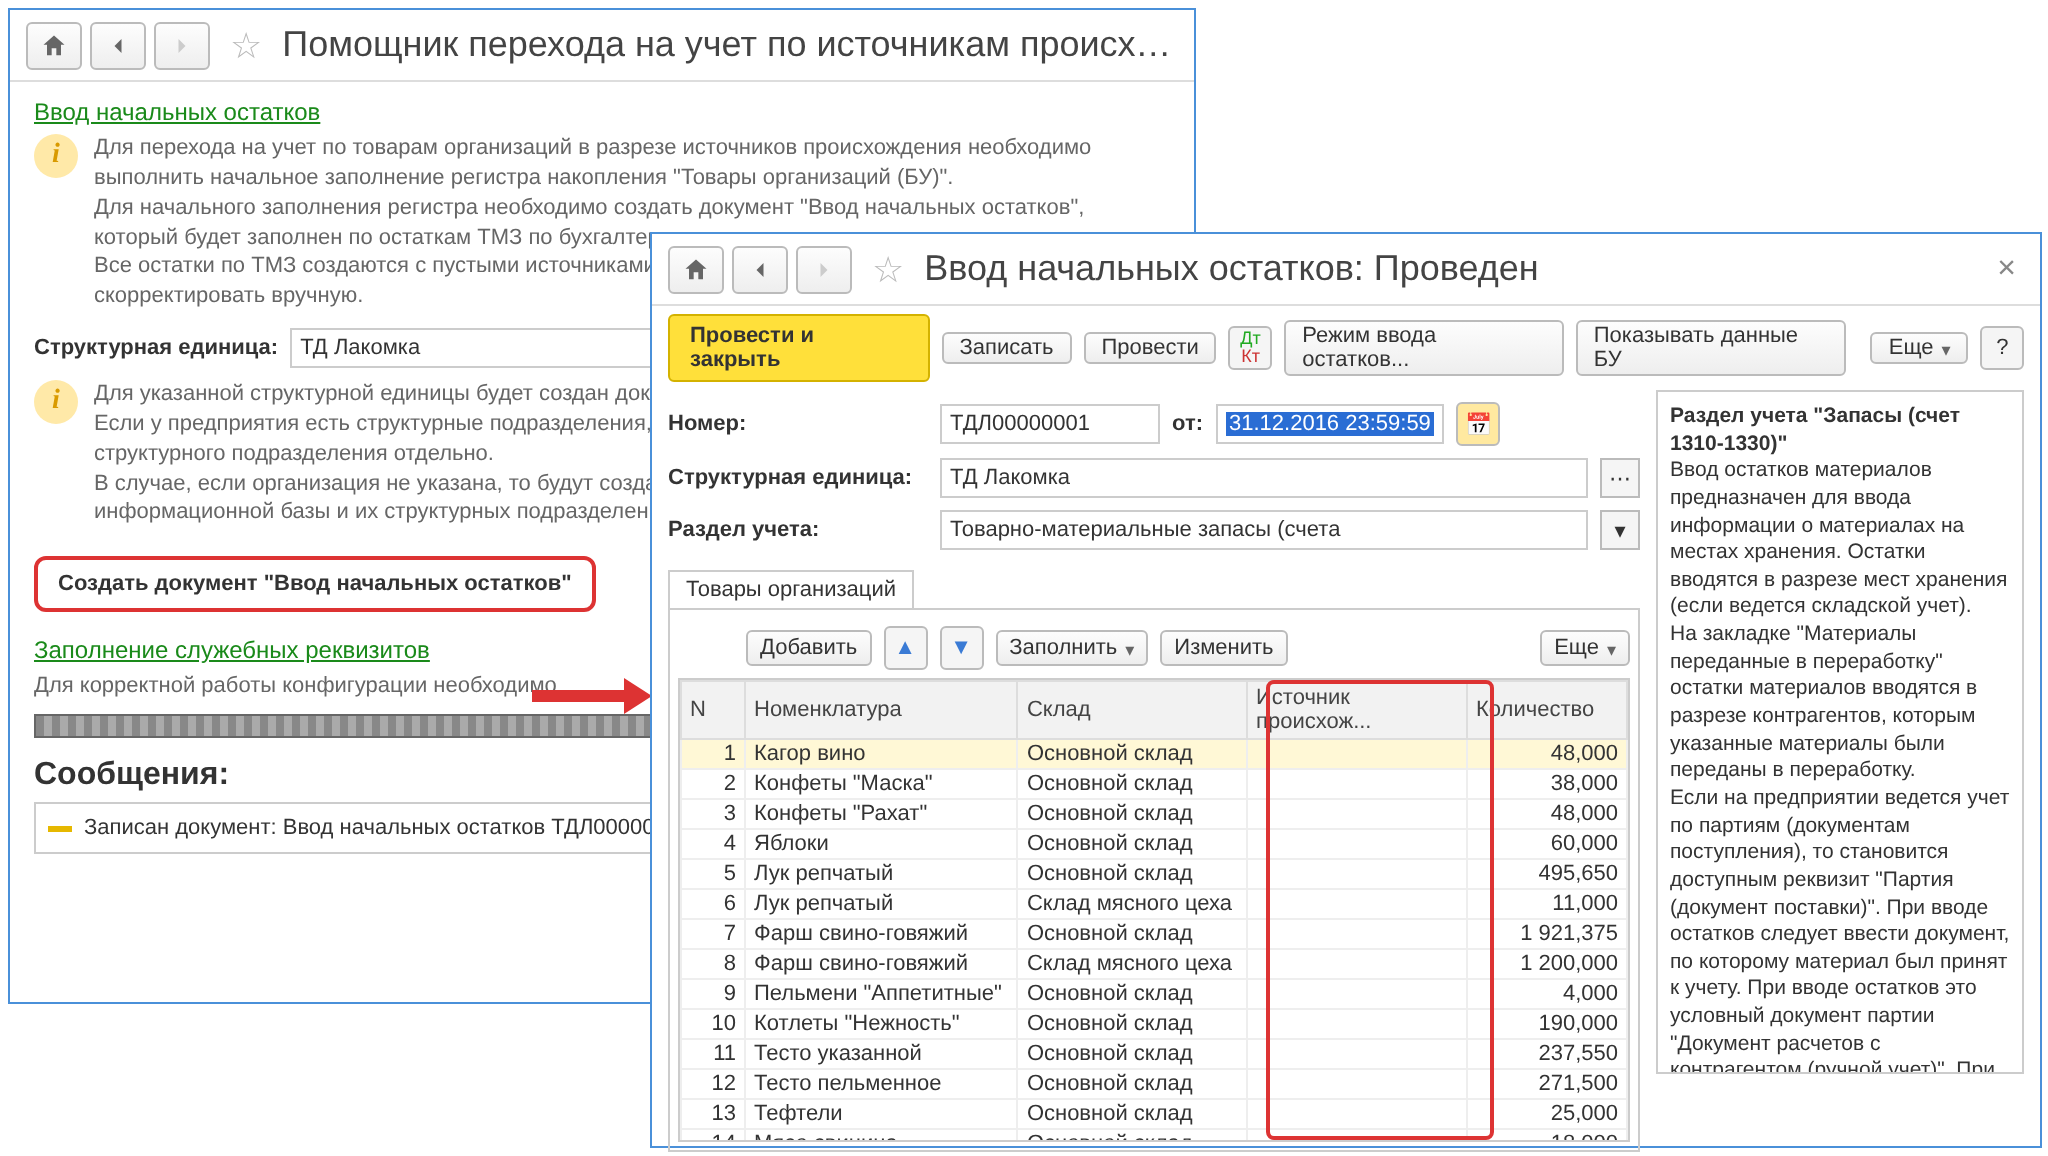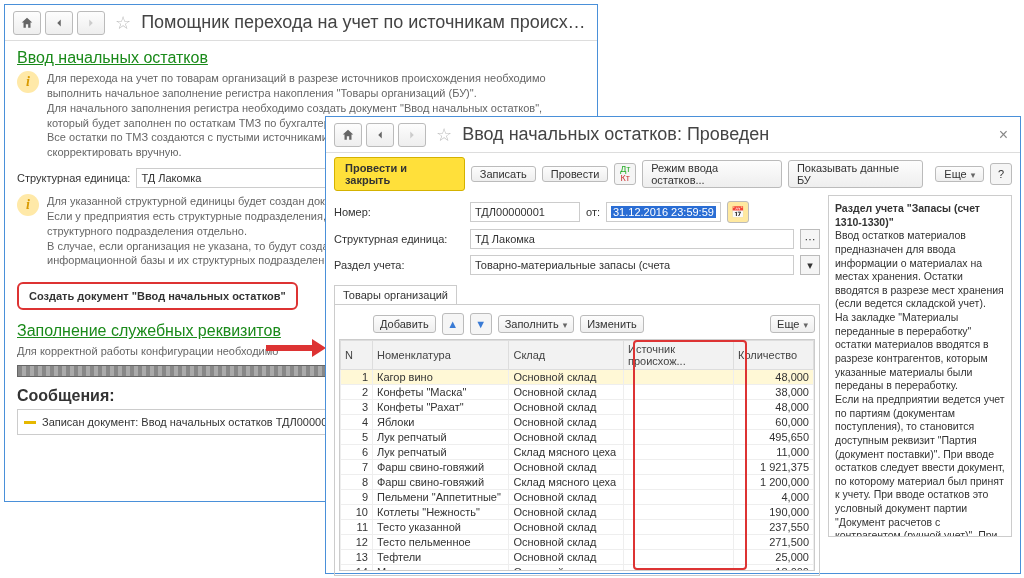--- a/index.html
+++ b/index.html
@@ -10,27 +10,27 @@
   .win2 { left: 325px; top: 116px; width: 696px; height: 458px; z-index: 10; }
 
   .titlebar { display: flex; align-items: center; padding: 4px 8px; gap: 4px; height: 36px; border-bottom: 1px solid #ddd; }
   .tb-btn { display: inline-flex; align-items: center; justify-content: center; width: 28px; height: 24px; border: 1px solid #bbb; border-radius: 3px; background: linear-gradient(#fdfdfd,#eee); cursor: pointer; }
   .tb-btn svg { width: 14px; height: 14px; }
   .star { color: #bbb; font-size: 18px; margin: 0 6px; }
   .title { font-size: 18px; color: #444; white-space: nowrap; overflow: hidden; text-overflow: ellipsis; flex: 1; }
   .close-x { font-size: 16px; color: #888; cursor: pointer; padding: 0 4px; }
 
   .body { padding: 8px 12px; }
-  .section-h { color: #1a8a1a; font-size: 16px; margin-bottom: 4px; text-decoration: underline; }
+  .section-h { color: #1a8a1a; font-size: 12px; margin-bottom: 4px; text-decoration: underline; }
   .info-row { display: flex; gap: 8px; margin-bottom: 8px; }
   .info-icon { width: 22px; height: 22px; flex-shrink: 0; border-radius: 50%; background: #ffe9a8; display: flex; align-items: center; justify-content: center; font-weight: bold; color: #d99a00; font-style: italic; font-family: Georgia, serif; font-size: 14px; }
   .info-text { color: #666; line-height: 1.35; }
 
   .form-line { display: flex; align-items: center; gap: 6px; margin: 6px 0; }
-  .form-lbl { color: #333; white-space: nowrap; }
+  .form-lbl { color: #333; white-space: nowrap; font-weight: bold; }
   .form-val { border: 1px solid #ccc; padding: 2px 4px; flex: 1; min-width: 0; height: 20px; background: #fff; display: flex; align-items: center; }
   .dots-btn { border: 1px solid #bbb; background: #f5f5f5; width: 20px; height: 20px; display: inline-flex; align-items: center; justify-content: center; cursor: pointer; }
 
   .big-btn { border: 2px solid #d33; border-radius: 6px; padding: 6px 10px; font-weight: bold; background: #fff; display: inline-block; margin-top: 6px; }
 
   .progress { height: 12px; background: repeating-linear-gradient(90deg,#888,#888 4px,#aaa 4px,#aaa 8px); border: 1px solid #666; margin: 6px 0 10px; }
 
   .msg-h { font-weight: bold; font-size: 16px; margin-bottom: 4px; }
   .msg-box { border: 1px solid #ccc; padding: 6px; }
   .msg-line { display: flex; align-items: center; gap: 6px; }

